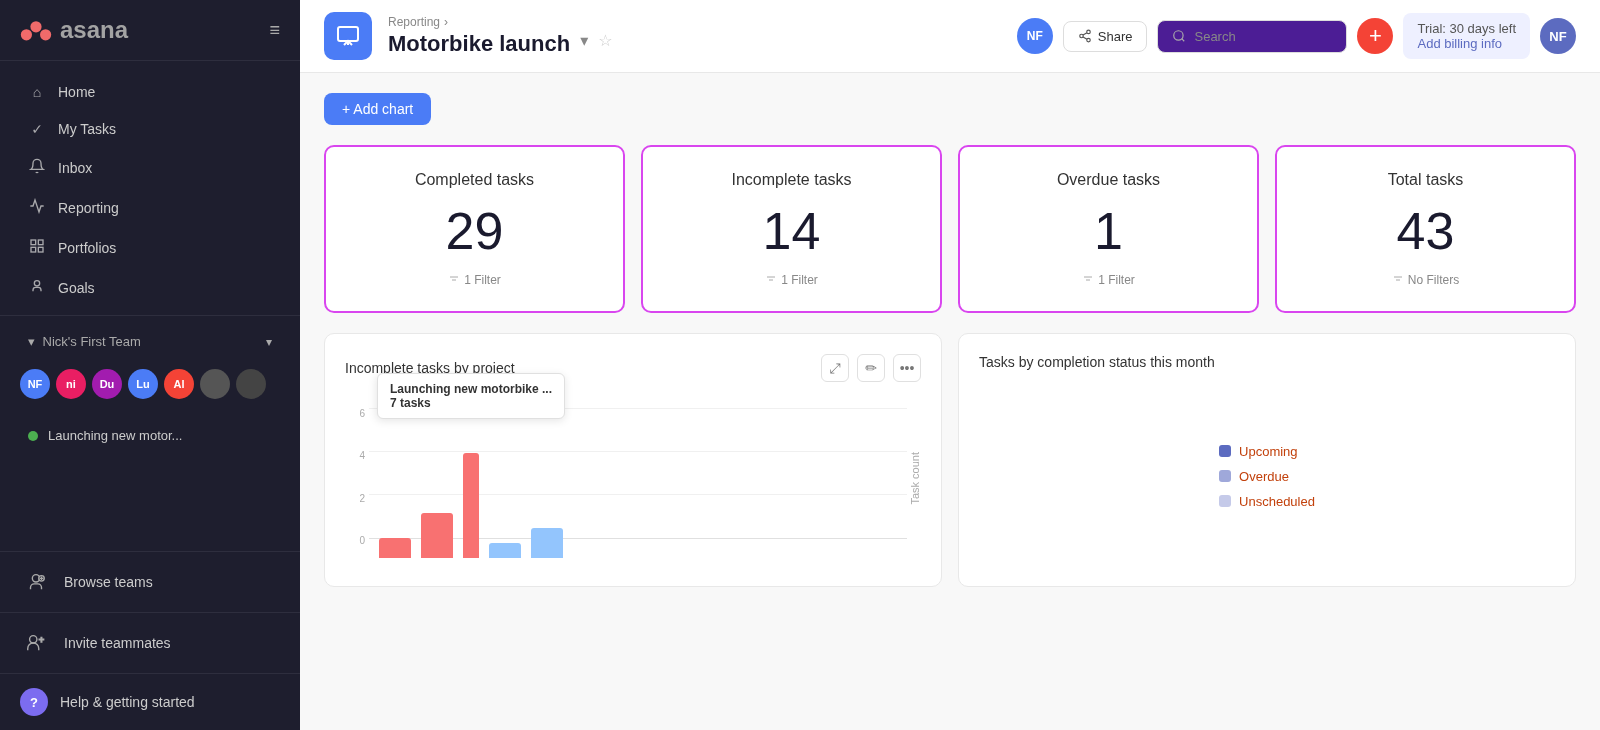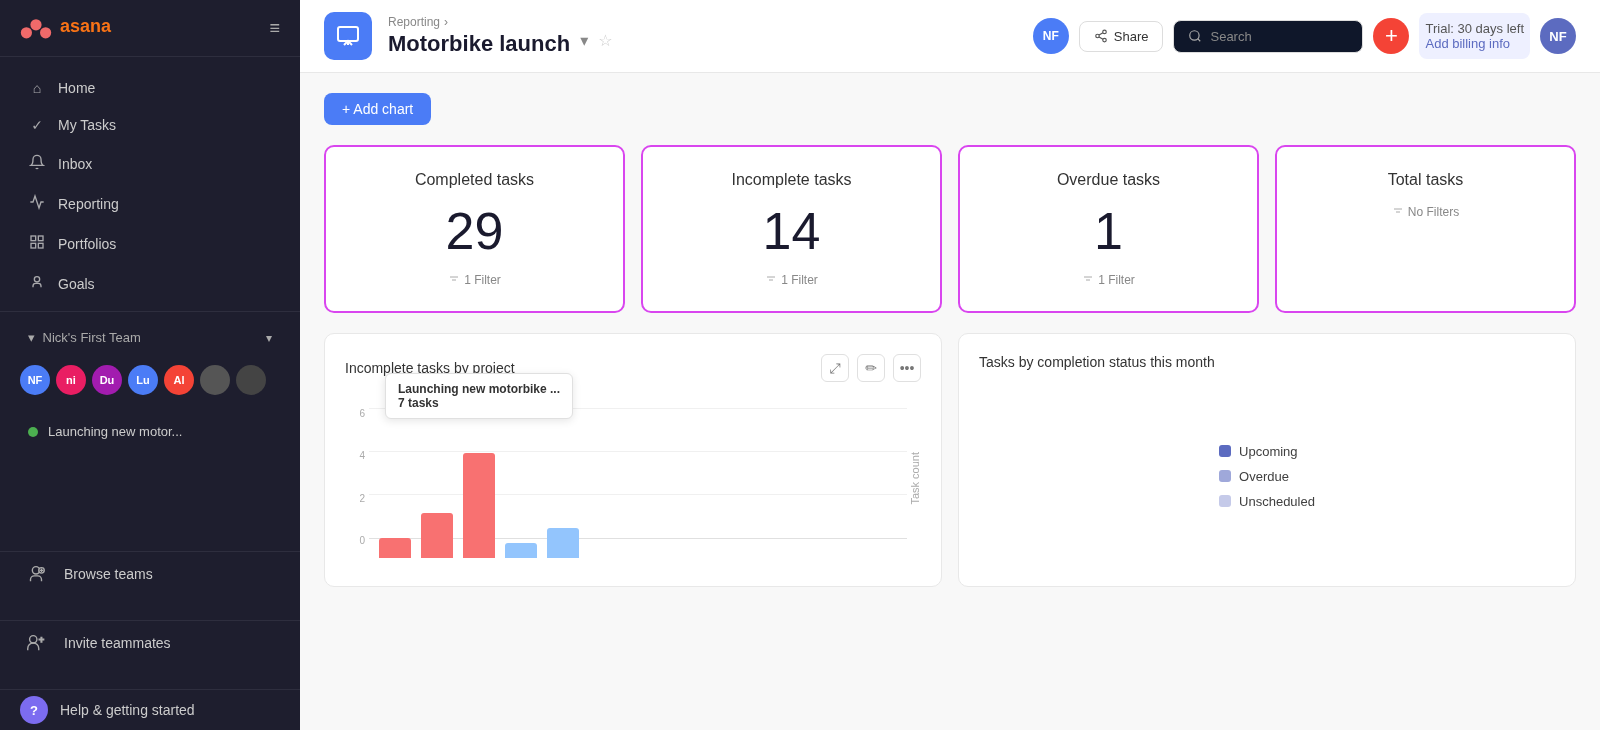--- a/index.html
+++ b/index.html
@@ -18,24 +18,24 @@
     }
     .sidebar-top {
       padding: 16px 20px;
       display: flex;
       align-items: center;
       justify-content: space-between;
       border-bottom: 1px solid #2e2e3e;
     }
     .asana-logo {
       display: flex;
-      align-items: flex-start;
+      align-items: center;
       gap: 8px;
-      color: #f97316;
-      font-size: 18px;
+      color: #a3a3a3;
+      font-size: 24px;
       font-weight: 600;
     }
     .asana-logo-icon {
       display: flex;
       align-items: center;
       gap: 3px;
     }
     .hamburger-icon {
       color: #aaa;
       cursor: pointer;
@@ -104,26 +104,25 @@
     }
     .sidebar-divider {
       border: none;
       border-top: 1px solid #2e2e3e;
       margin: 8px 0;
     }
     .sidebar-bottom-item {
       display: flex;
       align-items: center;
       gap: 12px;
-      padding: 6px 20px;
+      padding: 14px 20px;
       color: #ccc;
       font-size: 14px;
       cursor: pointer;
       border-top: 1px solid #2e2e3e;
-      margin-top: 24px;
     }
     .browse-icon, .invite-icon, .help-icon {
       width: 32px;
       height: 32px;
       border-radius: 50%;
       display: flex;
       align-items: center;
       justify-content: center;
       font-size: 14px;
     }
@@ -221,21 +220,21 @@
       font-size: 13px;
       color: #333;
     }
     .search-box {
       display: flex;
       align-items: center;
       gap: 8px;
       padding: 8px 14px;
       border: 1px solid #ddd;
       border-radius: 8px;
-      background: #0f172a;
+      background: #4c1d95;
       color: #888;
       font-size: 13px;
       width: 190px;
       cursor: text;
     }
     .add-btn {
       width: 36px;
       height: 36px;
       border-radius: 50%;
       background: #f44336;
@@ -243,21 +242,21 @@
       align-items: center;
       justify-content: center;
       color: #fff;
       font-size: 22px;
       cursor: pointer;
       font-weight: 300;
     }
     .trial-badge {
       background: #eef0ff;
       border-radius: 8px;
-      padding: 8px 6px;
+      padding: 8px 14px;
       font-size: 13px;
     }
     .trial-badge .trial-title { color: #555; font-weight: 500; }
     .trial-badge .trial-link { color: #5c6bc0; cursor: pointer; }
     .user-avatar-top {
       width: 36px;
       height: 36px;
       border-radius: 50%;
       background: #5c6bc0;
       display: flex;
@@ -391,21 +390,21 @@
     .legend {
       display: flex;
       flex-direction: column;
       gap: 10px;
     }
     .legend-item {
       display: flex;
       align-items: center;
       gap: 8px;
       font-size: 13px;
-      color: #404040;
+      color: #c2410c;
     }
     .legend-dot {
       width: 12px;
       height: 12px;
       border-radius: 3px;
     }
   </style>
 </head>
 <body>
 
@@ -614,20 +613,21 @@
           <svg width="12" height="12" viewBox="0 0 24 24" fill="none" stroke="#aaa" stroke-width="2">
               <line x1="4" y1="6" x2="20" y2="6"></line>
               <line x1="8" y1="12" x2="16" y2="12"></line>
               <line x1="12" y1="18" x2="12" y2="18"></line>
             </svg>
           <span>1 Filter</span>
         </div>
       </div>
       <div class="stat-card">
         <div class="stat-label">Total tasks</div>
+        <div class="stat-value">43</div>
         <div class="stat-filter">
           <svg width="12" height="12" viewBox="0 0 24 24" fill="none" stroke="#aaa" stroke-width="2">
               <line x1="4" y1="6" x2="20" y2="6"></line>
               <line x1="8" y1="12" x2="16" y2="12"></line>
               <line x1="12" y1="18" x2="12" y2="18"></line>
             </svg>
           <span>No Filters</span>
         </div>
       </div>
     </div>
@@ -656,21 +656,21 @@
             <div style="position:absolute;top:10px;left:0;right:0;height:130px;">
               <div style="position:absolute;top:0;left:0;right:0;border-top:1px solid #f0f0f0;"></div>
               <div style="position:absolute;top:33%;left:0;right:0;border-top:1px solid #f0f0f0;"></div>
               <div style="position:absolute;top:66%;left:0;right:0;border-top:1px solid #f0f0f0;"></div>
               <div style="position:absolute;top:100%;left:0;right:0;border-top:1px solid #e0e0e0;"></div>
             </div>
 
             <div style="display:flex;align-items:flex-end;gap:10px;position:absolute;bottom:0;left:10px;right:10px;height:140px;">
               <div style="width:32px;height:20px;background:#f87171;border-radius:3px 3px 0 0;cursor:pointer;"></div>
               <div style="width:32px;height:45px;background:#f87171;border-radius:3px 3px 0 0;cursor:pointer;"></div>
-              <div style="width:32px;height:105px;background:#f87171;border-radius:3px 3px 0 0;cursor:pointer;position:relative;font-weight:bold;">
+              <div style="width:16px;height:105px;background:#f87171;border-radius:3px 3px 0 0;cursor:pointer;position:relative;font-weight:bold;">
                 <div style="position:absolute;top:-80px;left:50%;transform:translateX(-50%);background:#fff;border:1px solid #e0e0e0;border-radius:6px;padding:8px 12px;font-size:12px;color:#333;white-space:nowrap;box-shadow:0 2px 8px rgba(0,0,0,0.1);z-index:10;">
                   <div>Launching new motorbike ...</div>
                   <div>7 tasks</div>
                 </div>
               </div>
               <div style="width:32px;height:15px;background:#93c5fd;border-radius:3px 3px 0 0;cursor:pointer;"></div>
               <div style="width:32px;height:30px;background:#93c5fd;border-radius:3px 3px 0 0;cursor:pointer;"></div>
             </div>
           </div>
           <div style="writing-mode:vertical-rl;transform:rotate(180deg);font-size:11px;color:#aaa;align-self:center;padding-right:2px;">Task count</div>

